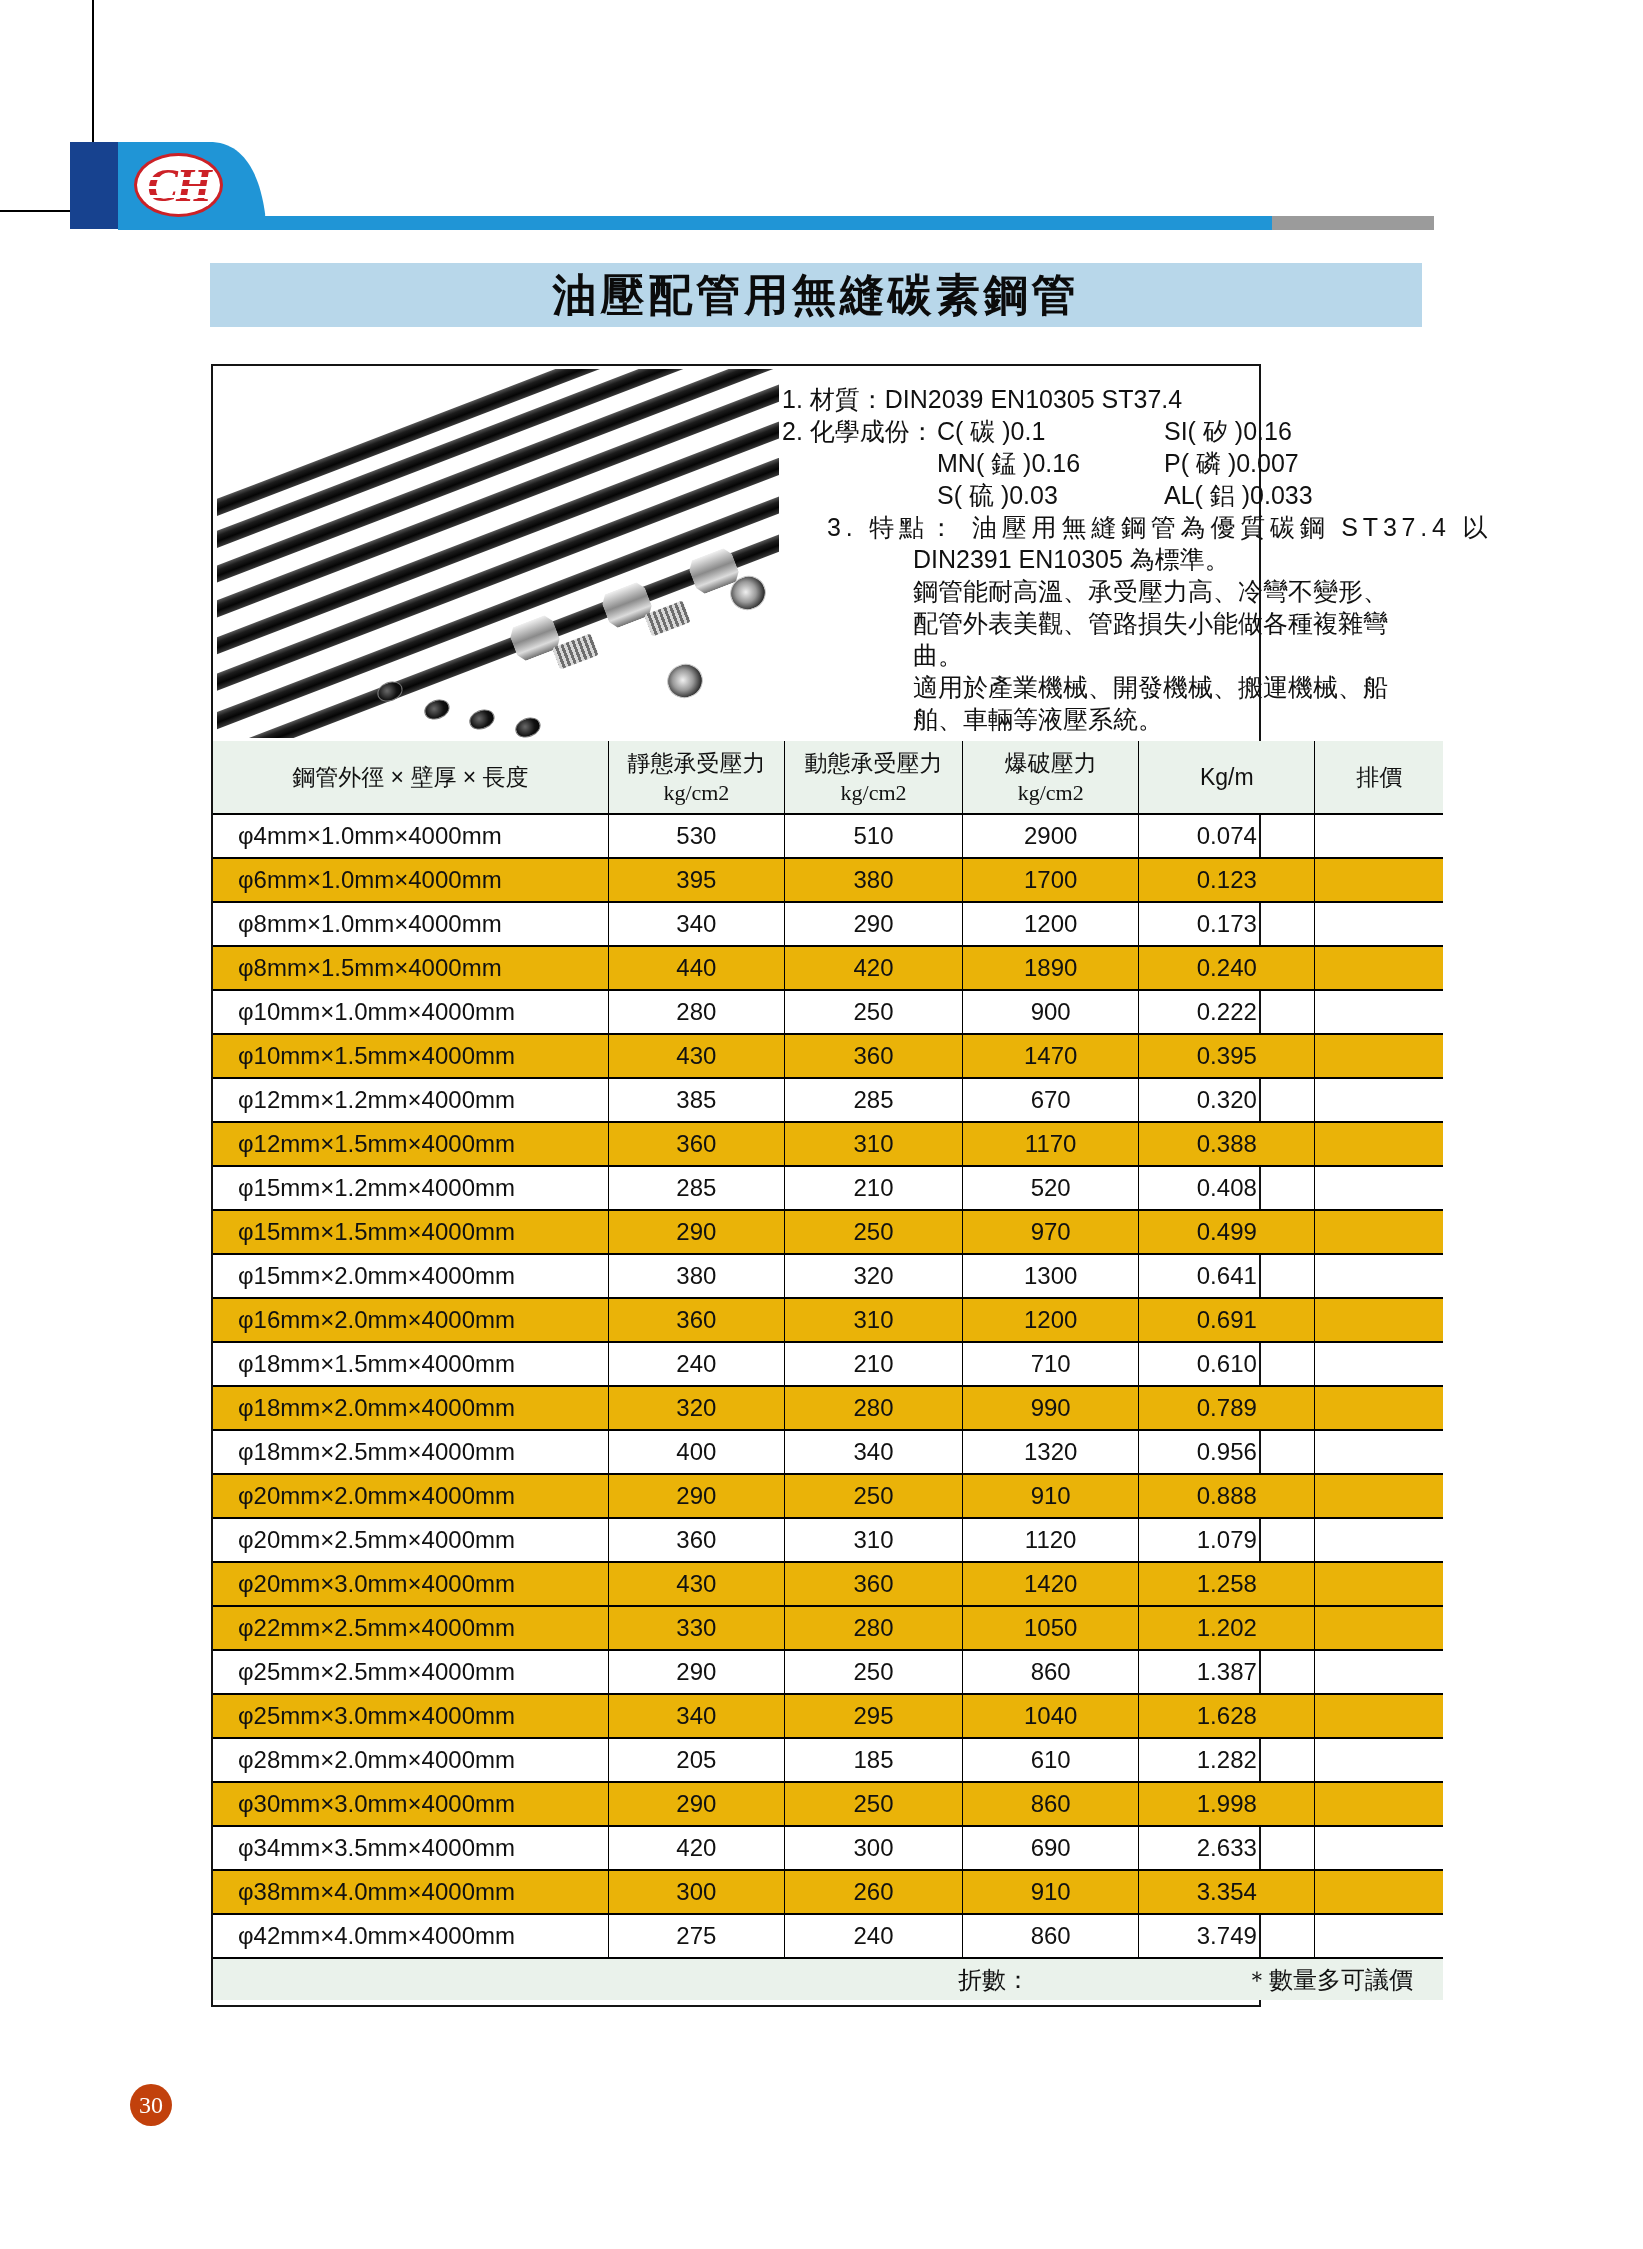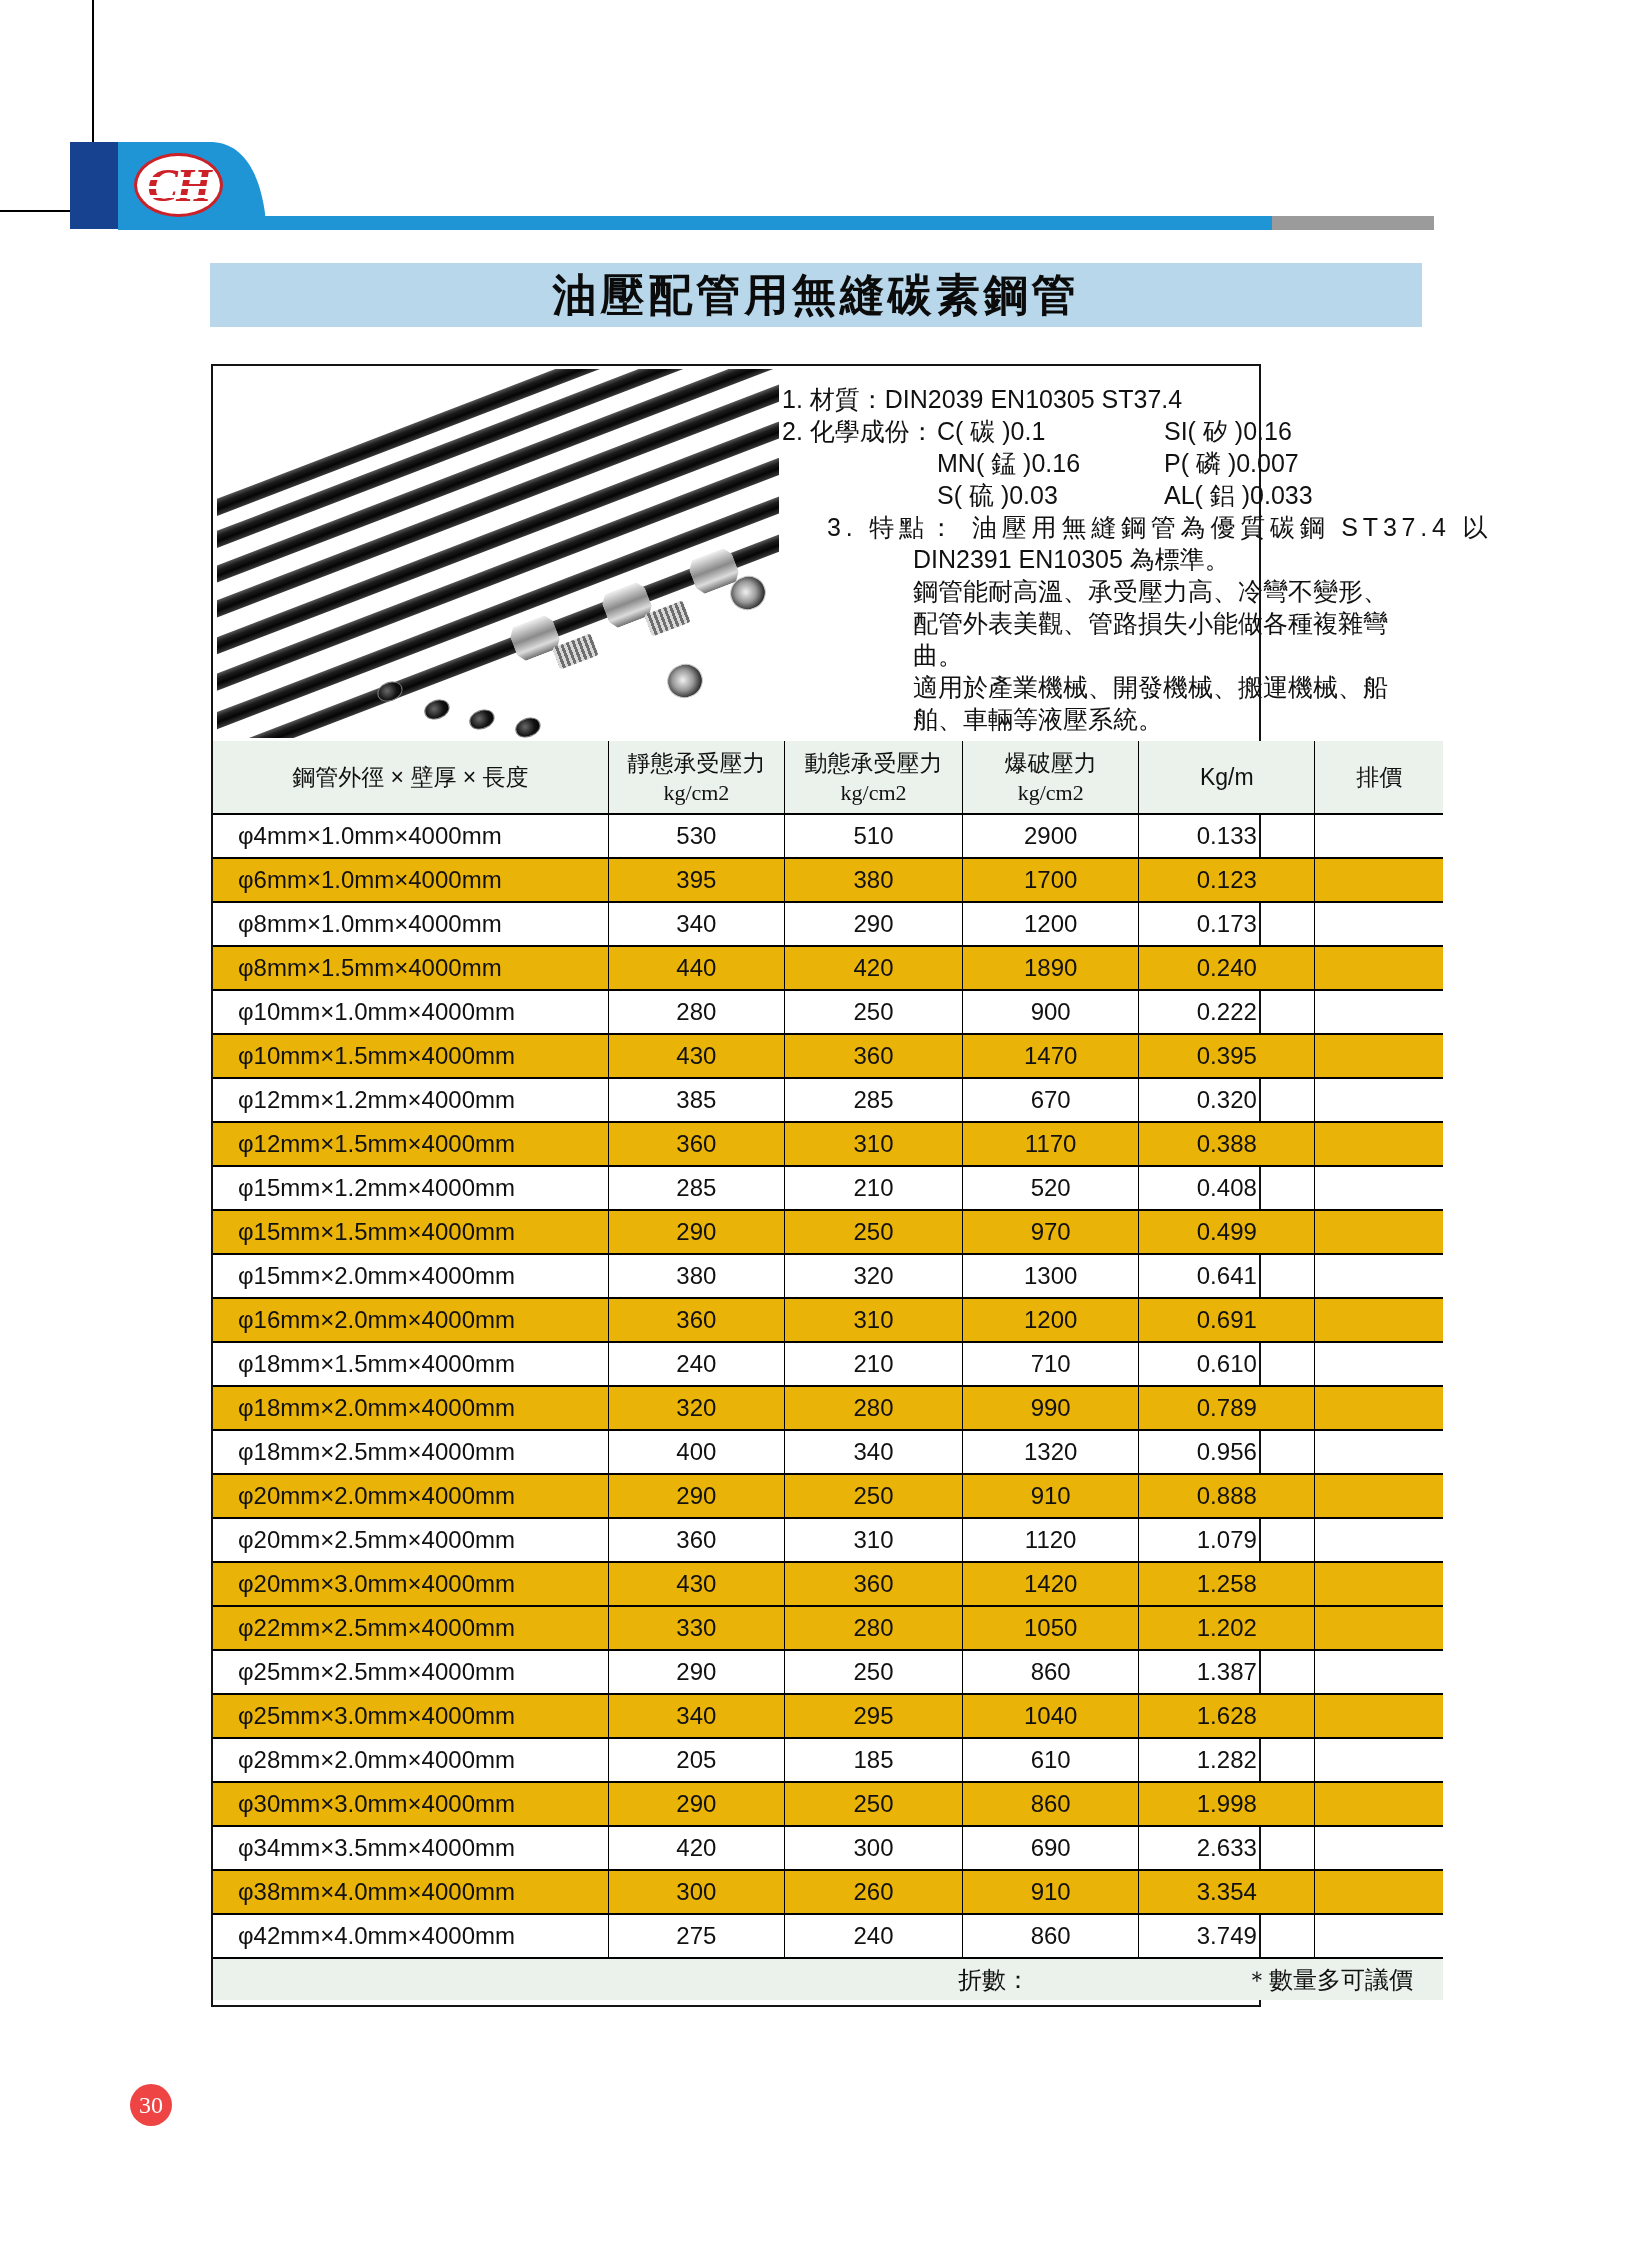--- a/index.html
+++ b/index.html
@@ -67,21 +67,21 @@
   .spec-table thead tr{height:73px;}
   .row-alt{background:#eab308;}
   .cell-size{text-align:left;padding-left:25px;}
   .cell-num{text-align:center;}
   .spec-table tfoot tr{height:42px;}
   .spec-table tfoot td{background:#eaf2eb;border-top:2.9px solid #000;font-size:24px;}
   .footer-flex{display:flex;justify-content:space-between;align-items:center;
                padding-left:744px;padding-right:29px;}
 
   
-  .page-circle{left:130px;top:2084px;width:42px;height:42px;border-radius:50%;background:#ef4444;
+  .page-circle{left:130px;top:2084px;width:42px;height:42px;border-radius:50%;background:#c2410c;
                display:flex;align-items:center;justify-content:center;}
   .page-num{color:#fff;font-family:"Liberation Serif","DejaVu Serif",serif;font-size:24px;}
 </style>
 </head>
 <body>
 
 <div id="page">
 
   <div class="abs mark-v"></div>
   <div class="abs mark-h"></div>
@@ -204,21 +204,21 @@
               <div>排價</div>
             </th>
           </tr>
         </thead>
       <tbody>
           <tr>
             <td class="cell-size">φ4mm×1.0mm×4000mm</td>
             <td class="cell-num">530</td>
             <td class="cell-num">510</td>
             <td class="cell-num">2900</td>
-            <td class="cell-num">0.133</td>
+            <td class="cell-num">0.074</td>
             <td class="cell-num"></td>
           </tr>
           <tr class="row-alt">
             <td class="cell-size">φ6mm×1.0mm×4000mm</td>
             <td class="cell-num">395</td>
             <td class="cell-num">380</td>
             <td class="cell-num">1700</td>
             <td class="cell-num">0.123</td>
             <td class="cell-num"></td>
           </tr>

